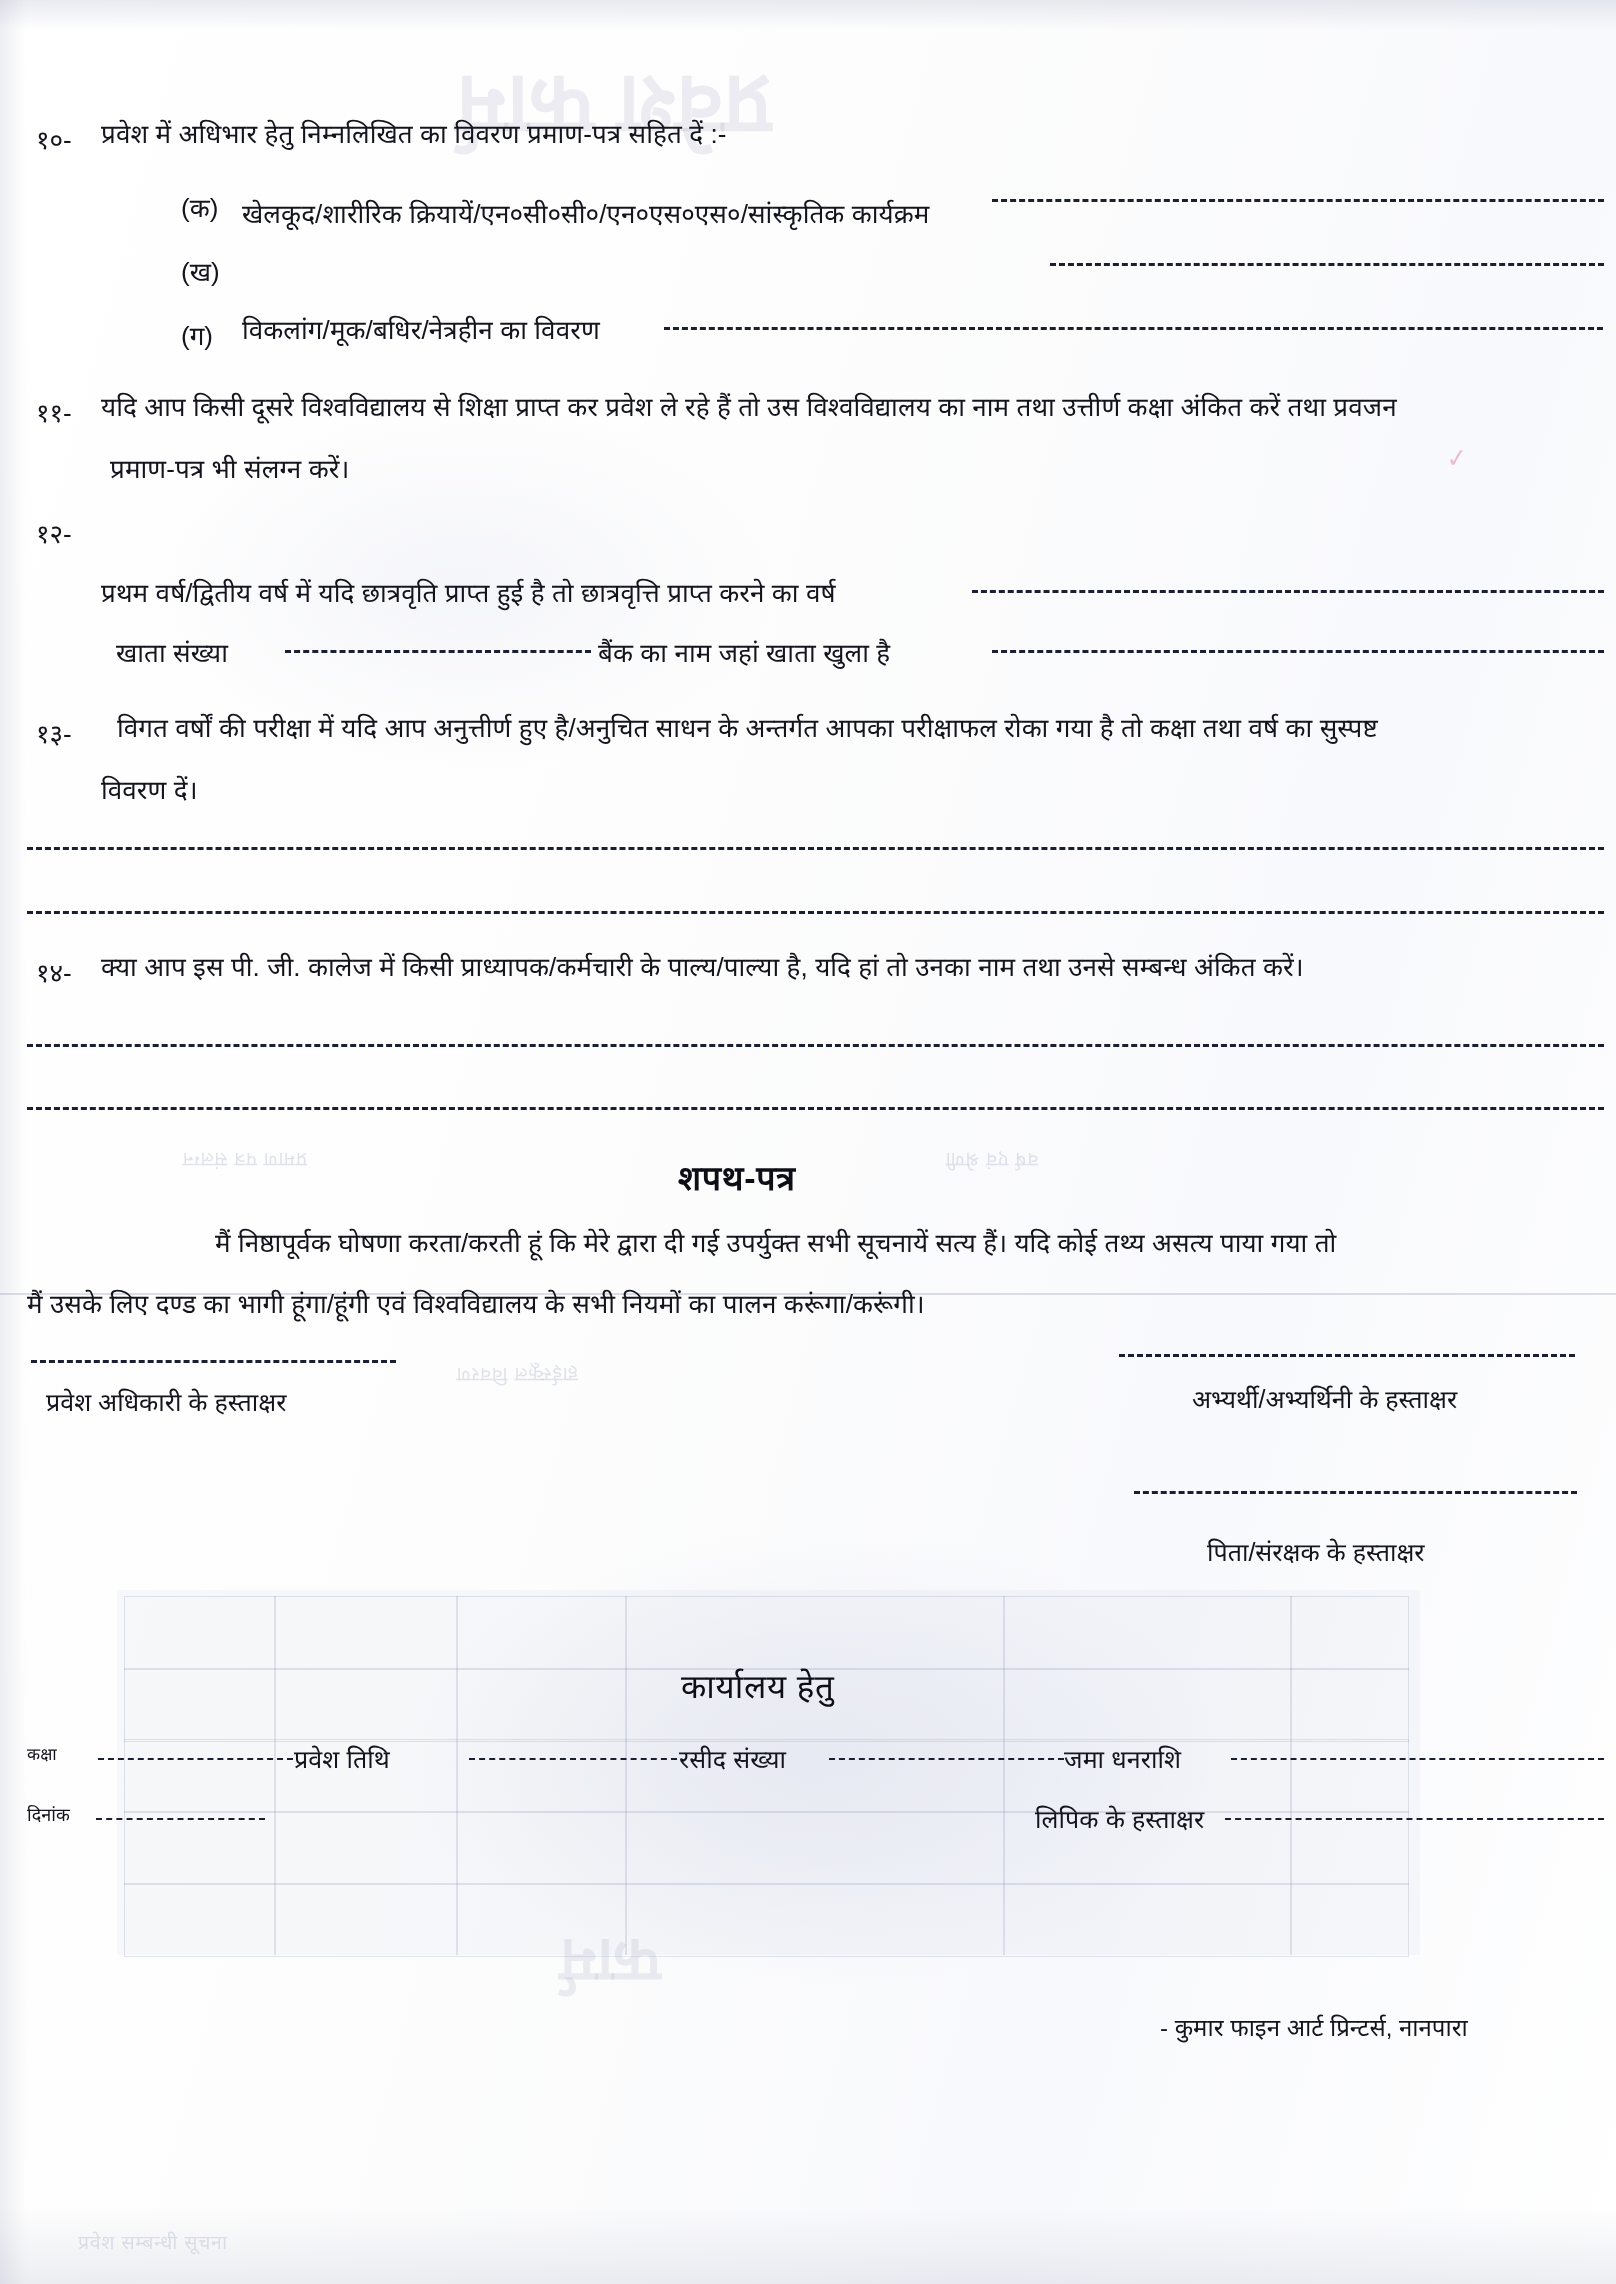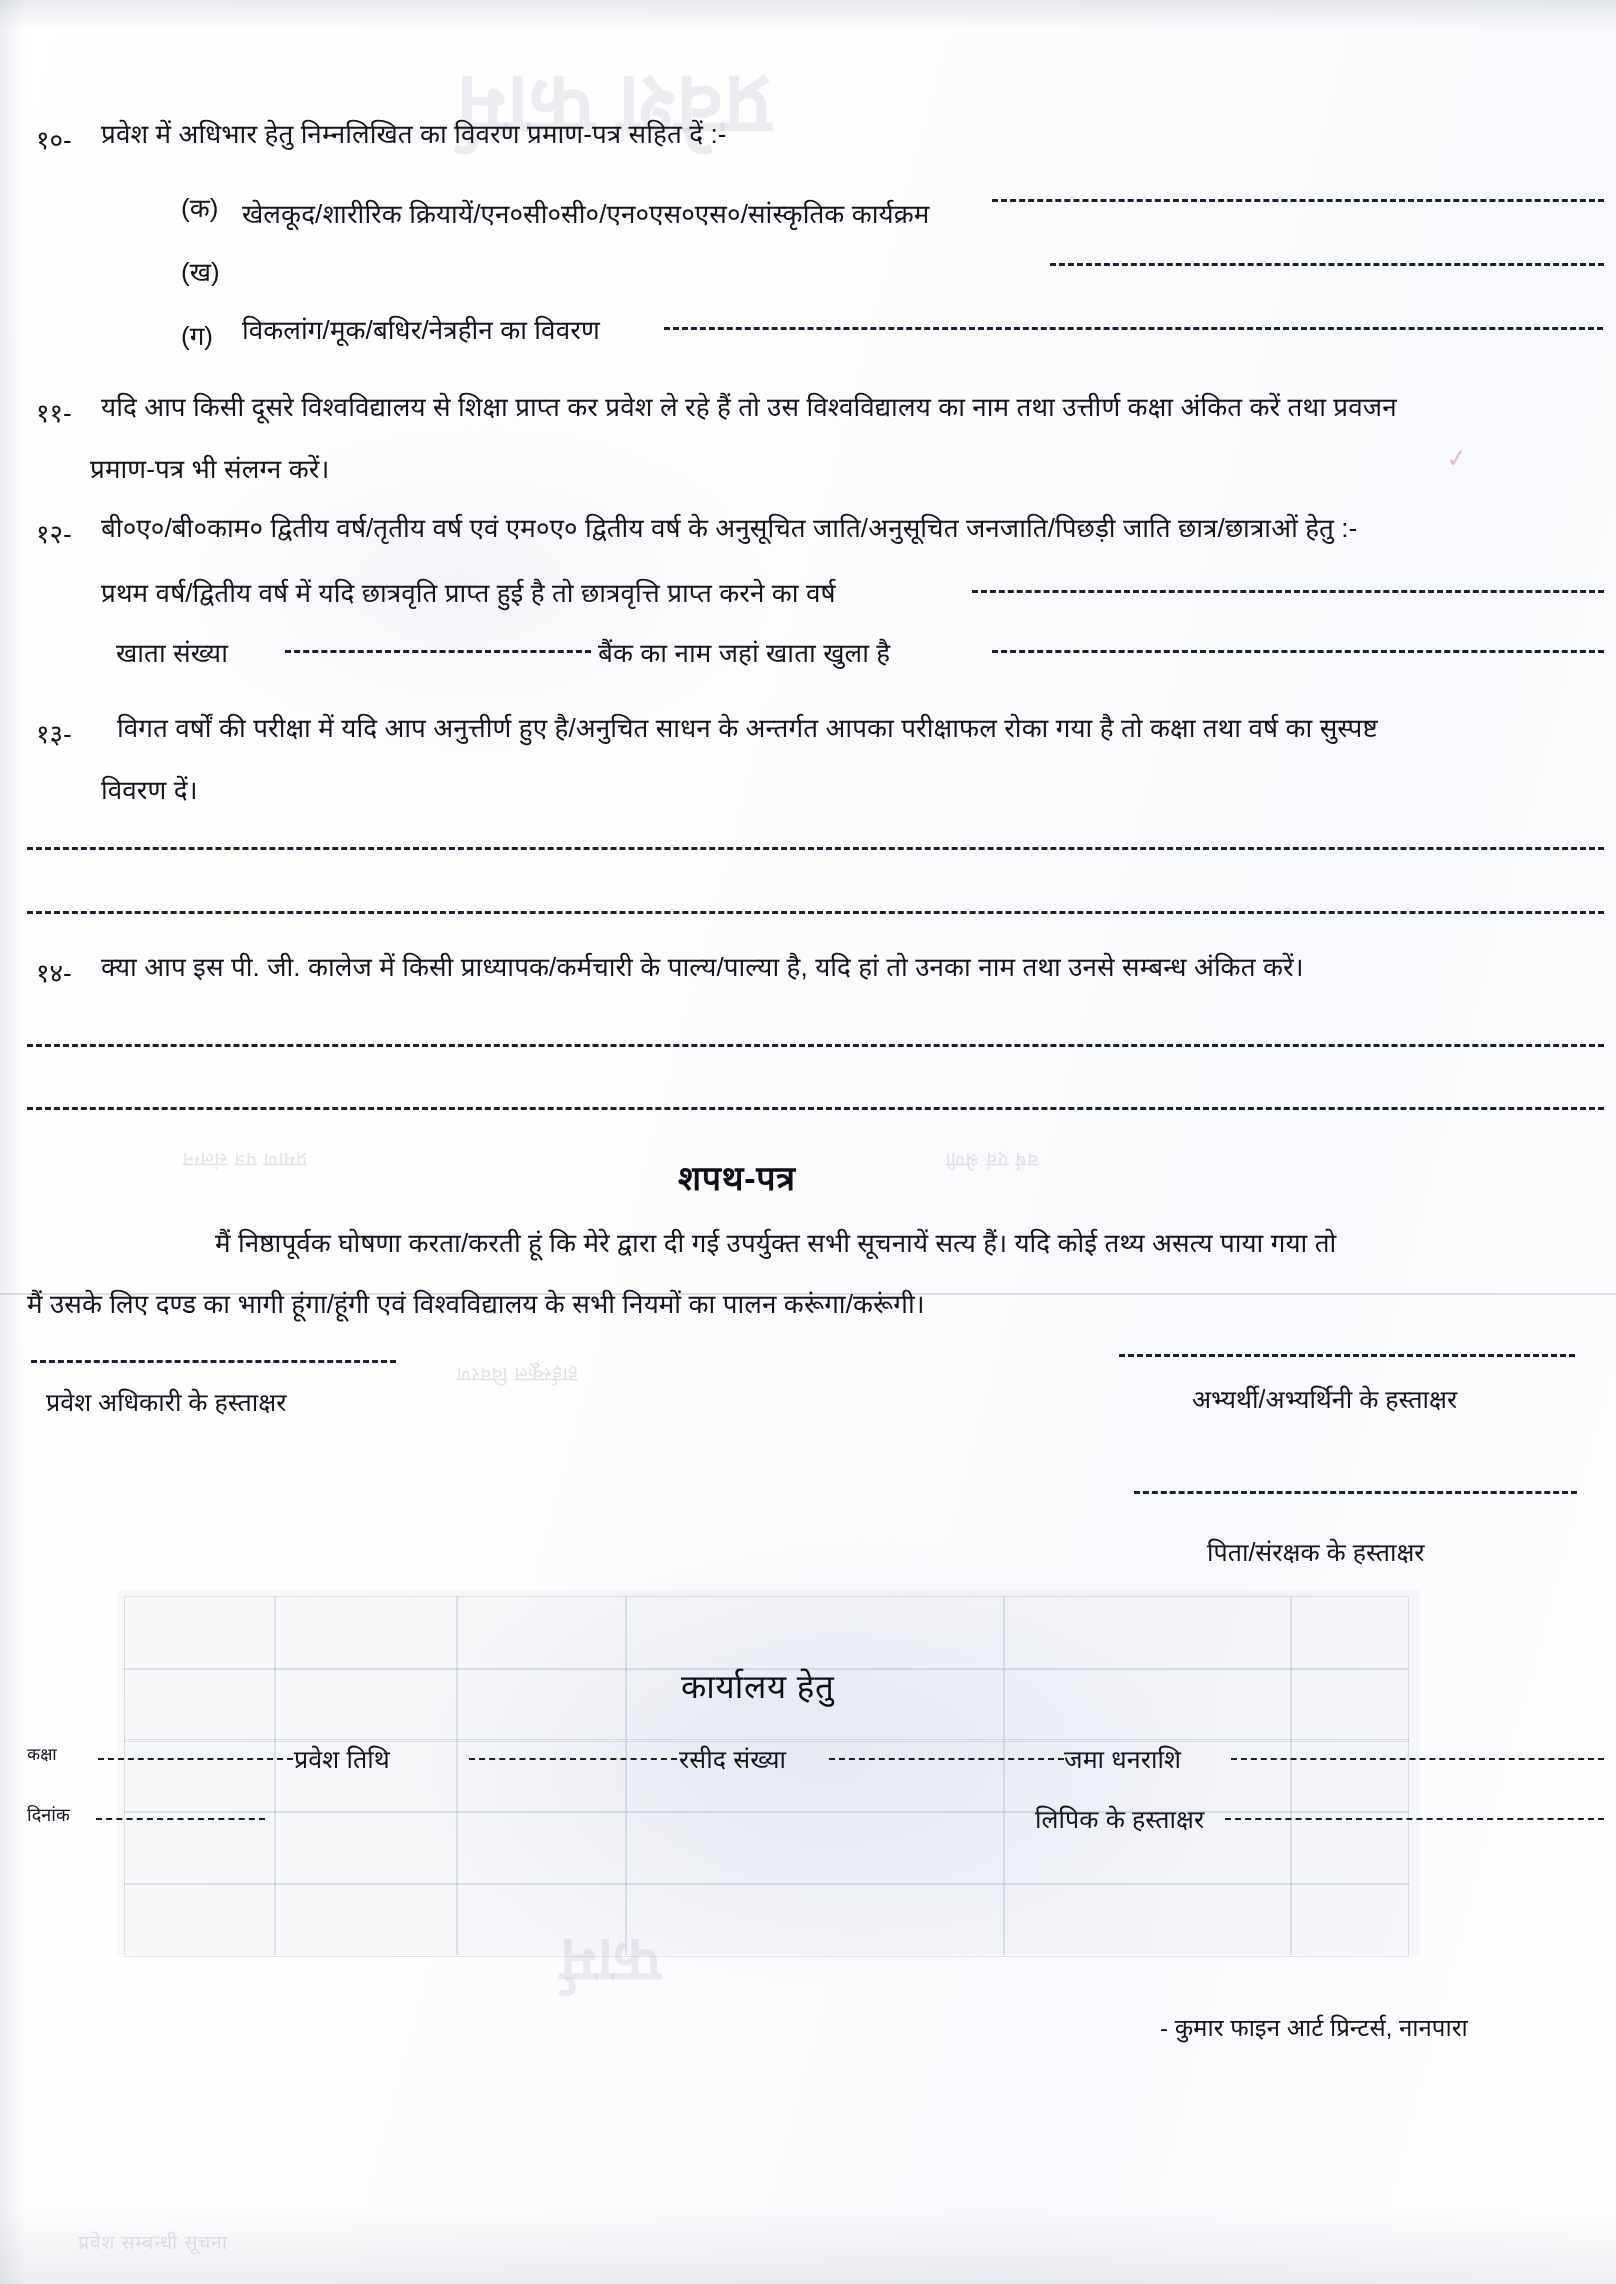--- a/index.html
+++ b/index.html
@@ -177,24 +177,23 @@
 
     <div class="num" style="left:181px; top:253px;">(ख)</div>
     <div class="dash" style="left:1050px; top:263px; width:554px;"></div>
 
     <div class="num" style="left:181px; top:317px;">(ग)</div>
     <div class="ln" style="left:242px; top:317px;">विकलांग/मूक/बधिर/नेत्रहीन  का  विवरण</div>
     <div class="dash" style="left:664px; top:327px; width:939px;"></div>
 
     <div class="num" style="left:36px; top:394px;">११-</div>
     <div class="ln" style="left:101px; top:394px;">यदि आप किसी दूसरे विश्वविद्यालय से शिक्षा प्राप्त कर प्रवेश ले रहे हैं तो उस विश्वविद्यालय का नाम तथा उत्तीर्ण कक्षा अंकित करें तथा प्रवजन</div>
-    <div class="ln" style="left:90px; top:456px;">प्रमाण-पत्र भी संलग्न करें।</div>
+    <div class="ln" style="left:110px; top:456px;">प्रमाण-पत्र भी संलग्न करें।</div>
 
     <div class="num" style="left:36px; top:515px;">१२-</div>
-    <div class="ln" style="left:101px; top:515px;">बी०ए०/बी०काम० द्वितीय वर्ष/तृतीय वर्ष एवं एम०ए० द्वितीय वर्ष के अनुसूचित जाति/अनुसूचित जनजाति/पिछड़ी जाति छात्र/छात्राओं हेतु :-</div>
 
     <div class="ln" style="left:101px; top:580px;">प्रथम वर्ष/द्वितीय वर्ष में यदि छात्रवृति प्राप्त हुई है तो छात्रवृत्ति प्राप्त करने का वर्ष</div>
     <div class="dash" style="left:972px; top:590px; width:632px;"></div>
 
     <div class="ln" style="left:116px; top:640px;">खाता संख्या</div>
     <div class="dash" style="left:285px; top:650px; width:306px;"></div>
     <div class="ln" style="left:598px; top:640px;">बैंक का नाम जहां खाता खुला है</div>
     <div class="dash" style="left:992px; top:650px; width:612px;"></div>
 
     <div class="num" style="left:36px; top:715px;">१३-</div>

